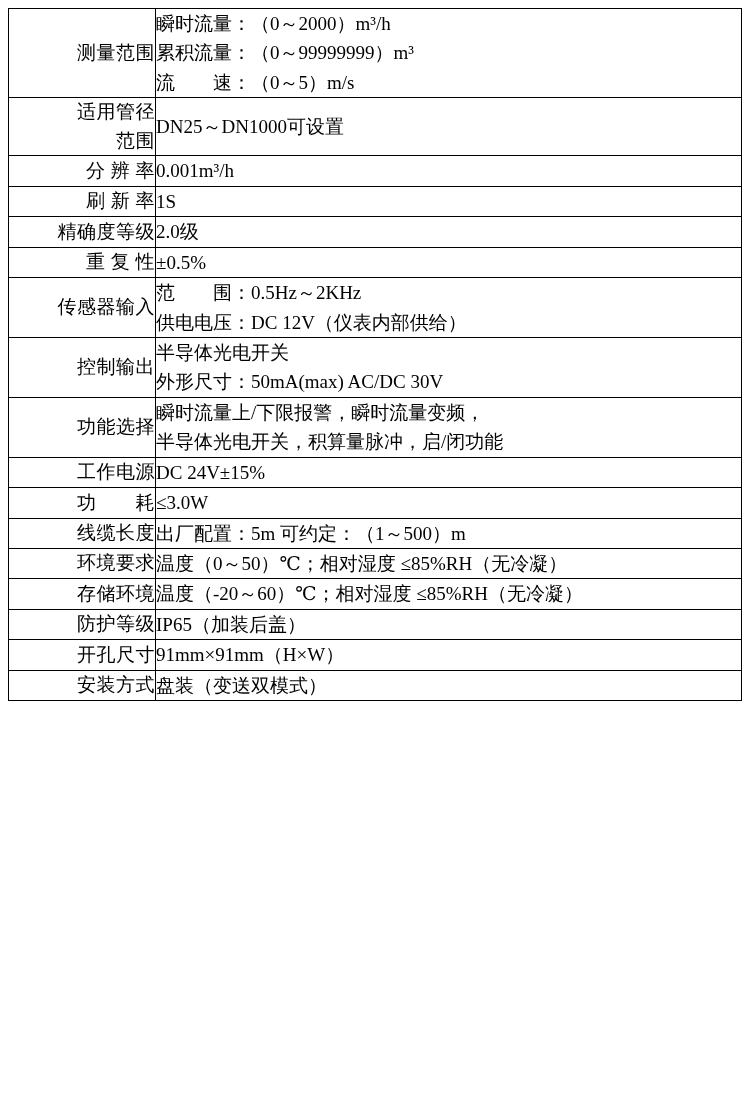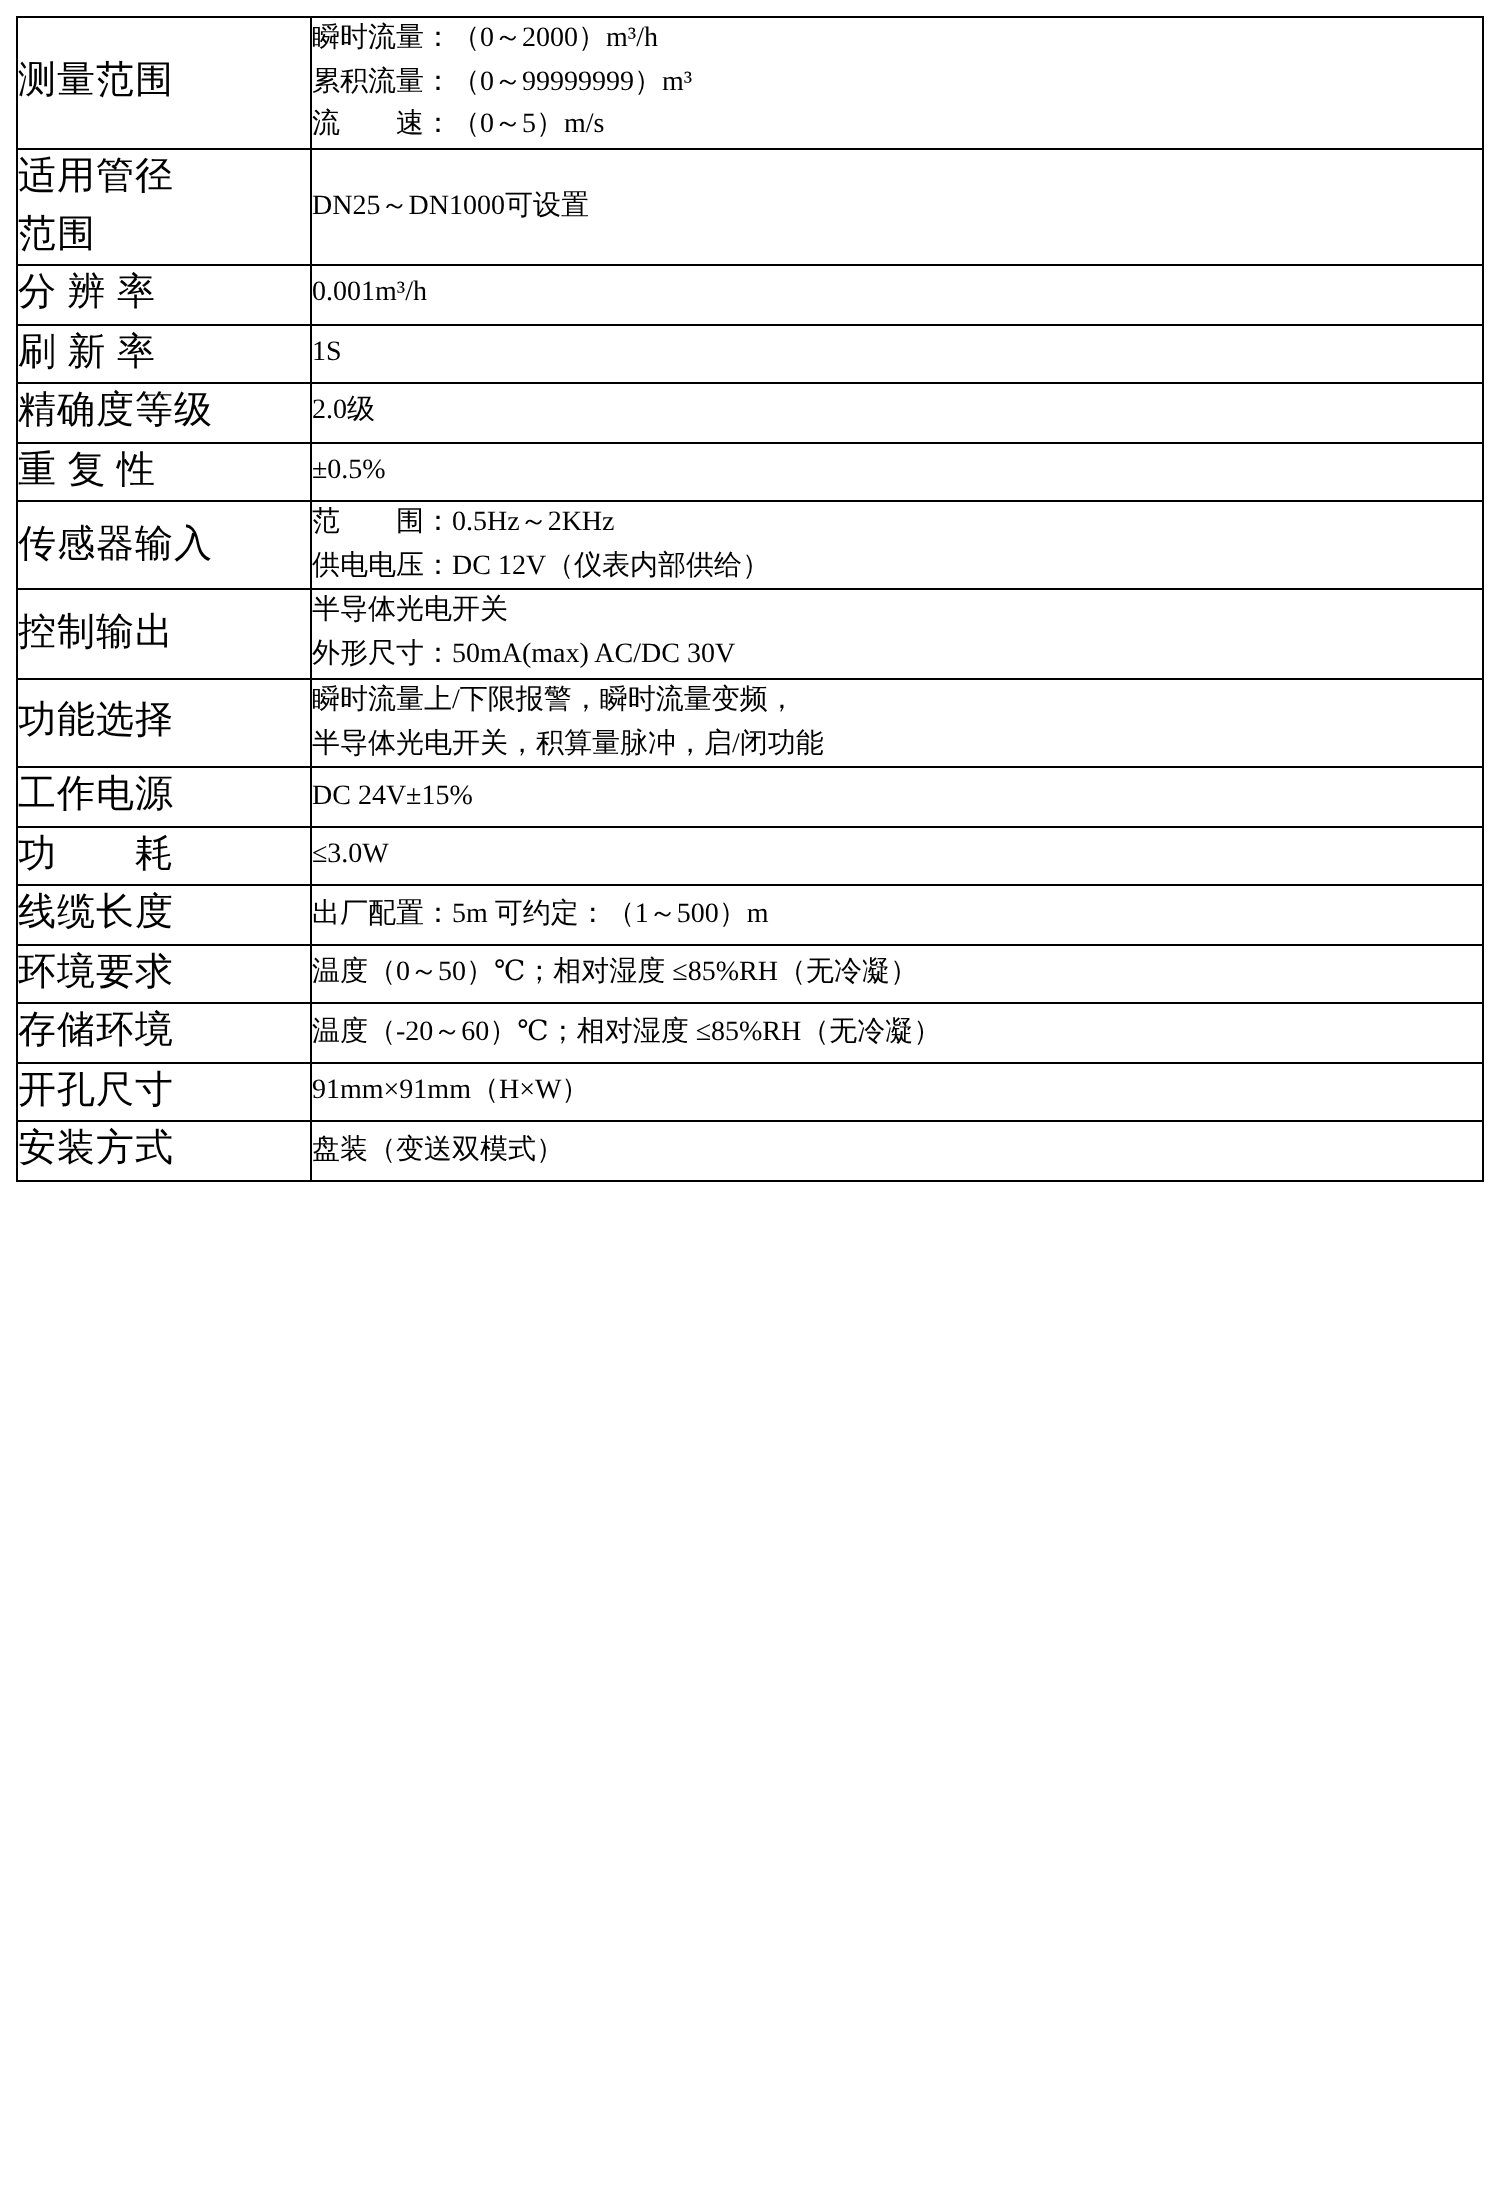--- a/index.html
+++ b/index.html
@@ -19,29 +19,29 @@
     margin: 8px auto 0 auto;
     table-layout: fixed;
   }
   #spec-table td {
     border: 1px solid #000000;
     padding: 0;
     vertical-align: middle;
   }
   td.label-cell {
     width: 146px;
-    text-align: left;
+    text-align: right;
     font-size: 19px;
     line-height: 1.5;
     padding: 6px 4px;
     letter-spacing: 0.5px;
   }
   td.value-cell {
     text-align: left;
-    font-size: 14px;
+    font-size: 19px;
     line-height: 1.55;
     padding: 6px 10px 6px 12px;
   }
   .line {
     white-space: nowrap;
     display: block;
   }
   .lbl-wrap {
     display: block;
     white-space: pre-line;
@@ -165,20 +165,28 @@
       <tr>
         <td class="label-cell">
           <span class="lbl-wrap">存储环境</span>
         </td>
         <td class="value-cell">
           <span class="line">温度（-20～60）℃；相对湿度 ≤85%RH（无冷凝）</span>
         </td>
       </tr>
       <tr>
         <td class="label-cell">
+          <span class="lbl-wrap">防护等级</span>
+        </td>
+        <td class="value-cell">
+          <span class="line">IP65（加装后盖）</span>
+        </td>
+      </tr>
+      <tr>
+        <td class="label-cell">
           <span class="lbl-wrap">开孔尺寸</span>
         </td>
         <td class="value-cell">
           <span class="line">91mm×91mm（H×W）</span>
         </td>
       </tr>
       <tr>
         <td class="label-cell">
           <span class="lbl-wrap">安装方式</span>
         </td>

